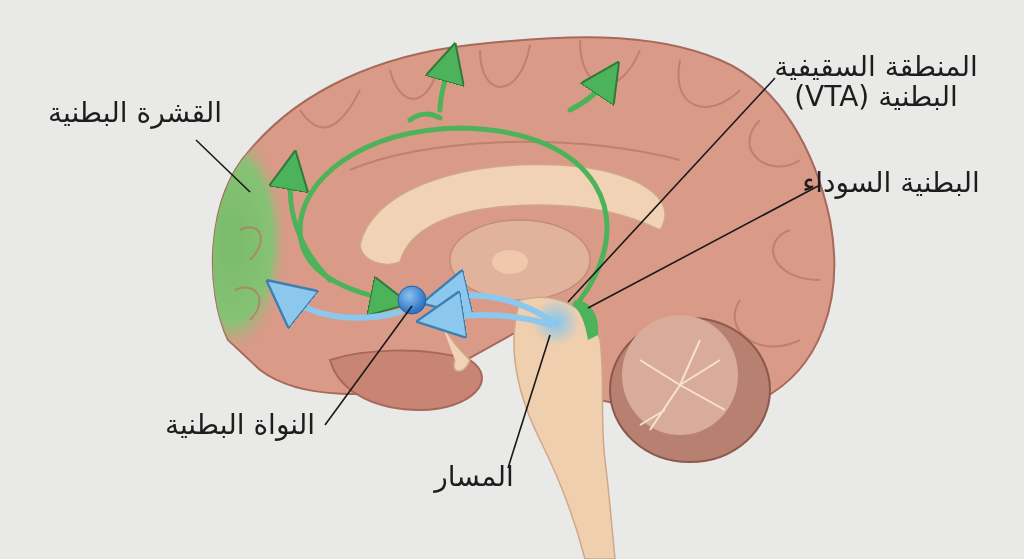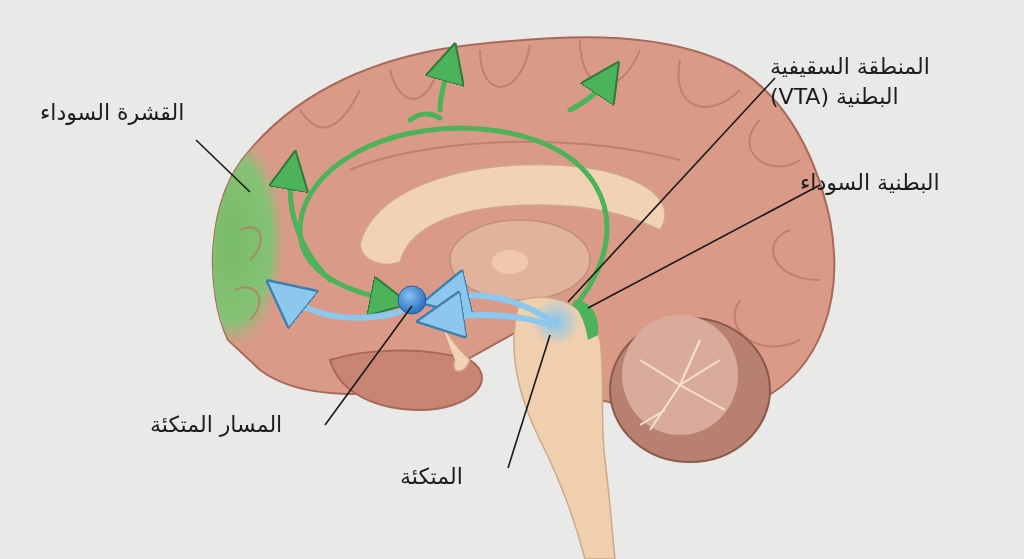--- a/index.html
+++ b/index.html
@@ -1,18 +1,18 @@
 <!DOCTYPE html>
 <html><head>
 <meta charset="utf-8">
 <style>
   html,body{margin:0;padding:0;}
   body{width:1024px;height:559px;background:#e9e9e7;overflow:hidden;position:relative;font-family:"DejaVu Sans",sans-serif;}
   #stage{position:absolute;left:0;top:0;width:1024px;height:559px;}
-  .label{position:absolute;color:#1d1d1d;font-size:22px;line-height:30px;direction:rtl;text-align:left;white-space:nowrap;}
+  .label{position:absolute;color:#1d1d1d;font-size:28px;line-height:30px;direction:rtl;text-align:center;white-space:nowrap;}
   #lbl-frontal{left:40px;top:98px;width:190px;}
   #lbl-vta{left:770px;top:52px;width:212px;}
   #lbl-sn{left:800px;top:168px;width:182px;}
   #lbl-nacc{left:150px;top:410px;width:180px;}
   #lbl-meso{left:400px;top:462px;width:148px;}
 </style>
 </head>
 <body>
 
 <svg id="stage" viewBox="0 0 1024 559" width="1024" height="559">
@@ -101,22 +101,22 @@
 
   <g stroke="#1a1a1a" stroke-width="1.6">
     <line x1="196" y1="140" x2="250" y2="192"></line>
     <line x1="775" y1="78" x2="568" y2="302"></line>
     <line x1="820" y1="185" x2="588" y2="308"></line>
     <line x1="412" y1="306" x2="325" y2="425"></line>
     <line x1="550" y1="335" x2="508" y2="468"></line>
   </g>
 </svg>
 
-<div class="label" id="lbl-frontal">القشرة السوداء</div>
+<div class="label" id="lbl-frontal">القشرة البطنية</div>
 <div class="label" id="lbl-vta">
   <div>المنطقة السقيفية</div>
   <div>البطنية (VTA)</div>
 </div>
 <div class="label" id="lbl-sn">البطنية السوداء</div>
-<div class="label" id="lbl-nacc">المسار المتكئة</div>
+<div class="label" id="lbl-nacc">النواة البطنية</div>
 <div class="label" id="lbl-meso">
-  <div>المتكئة</div>
+  <div>المسار</div>
 </div>
 
 </body></html>

